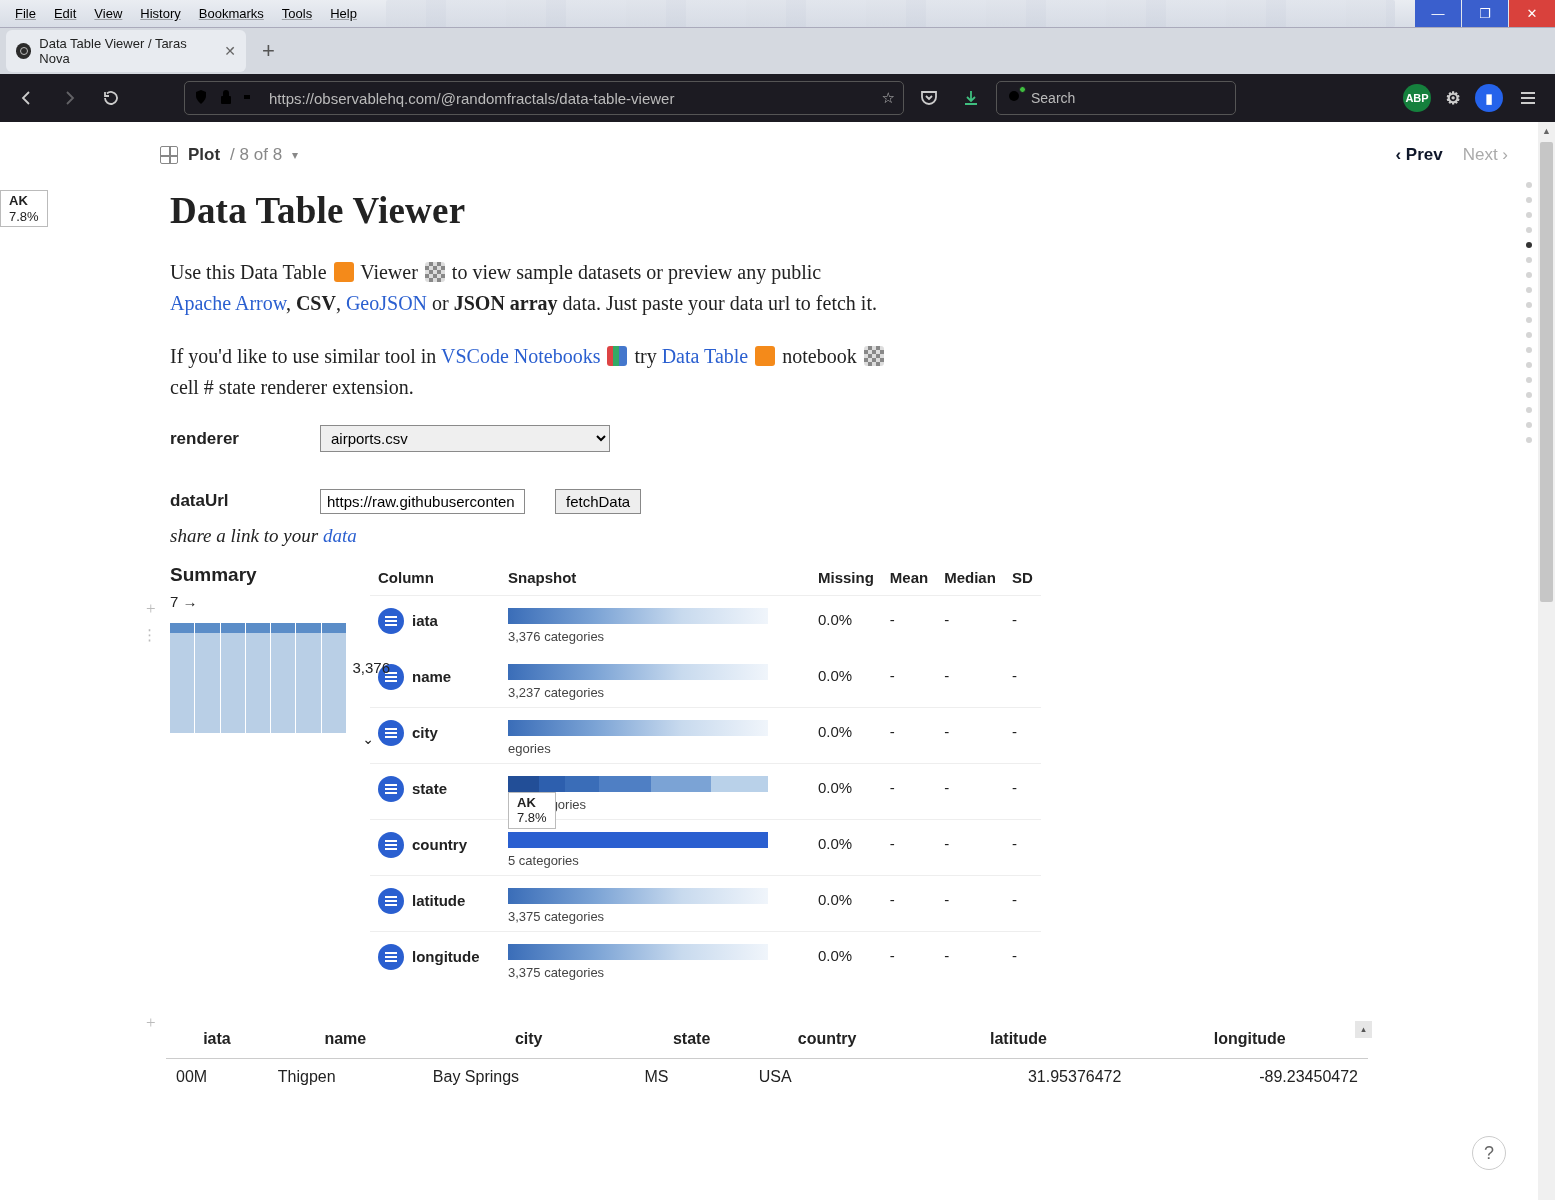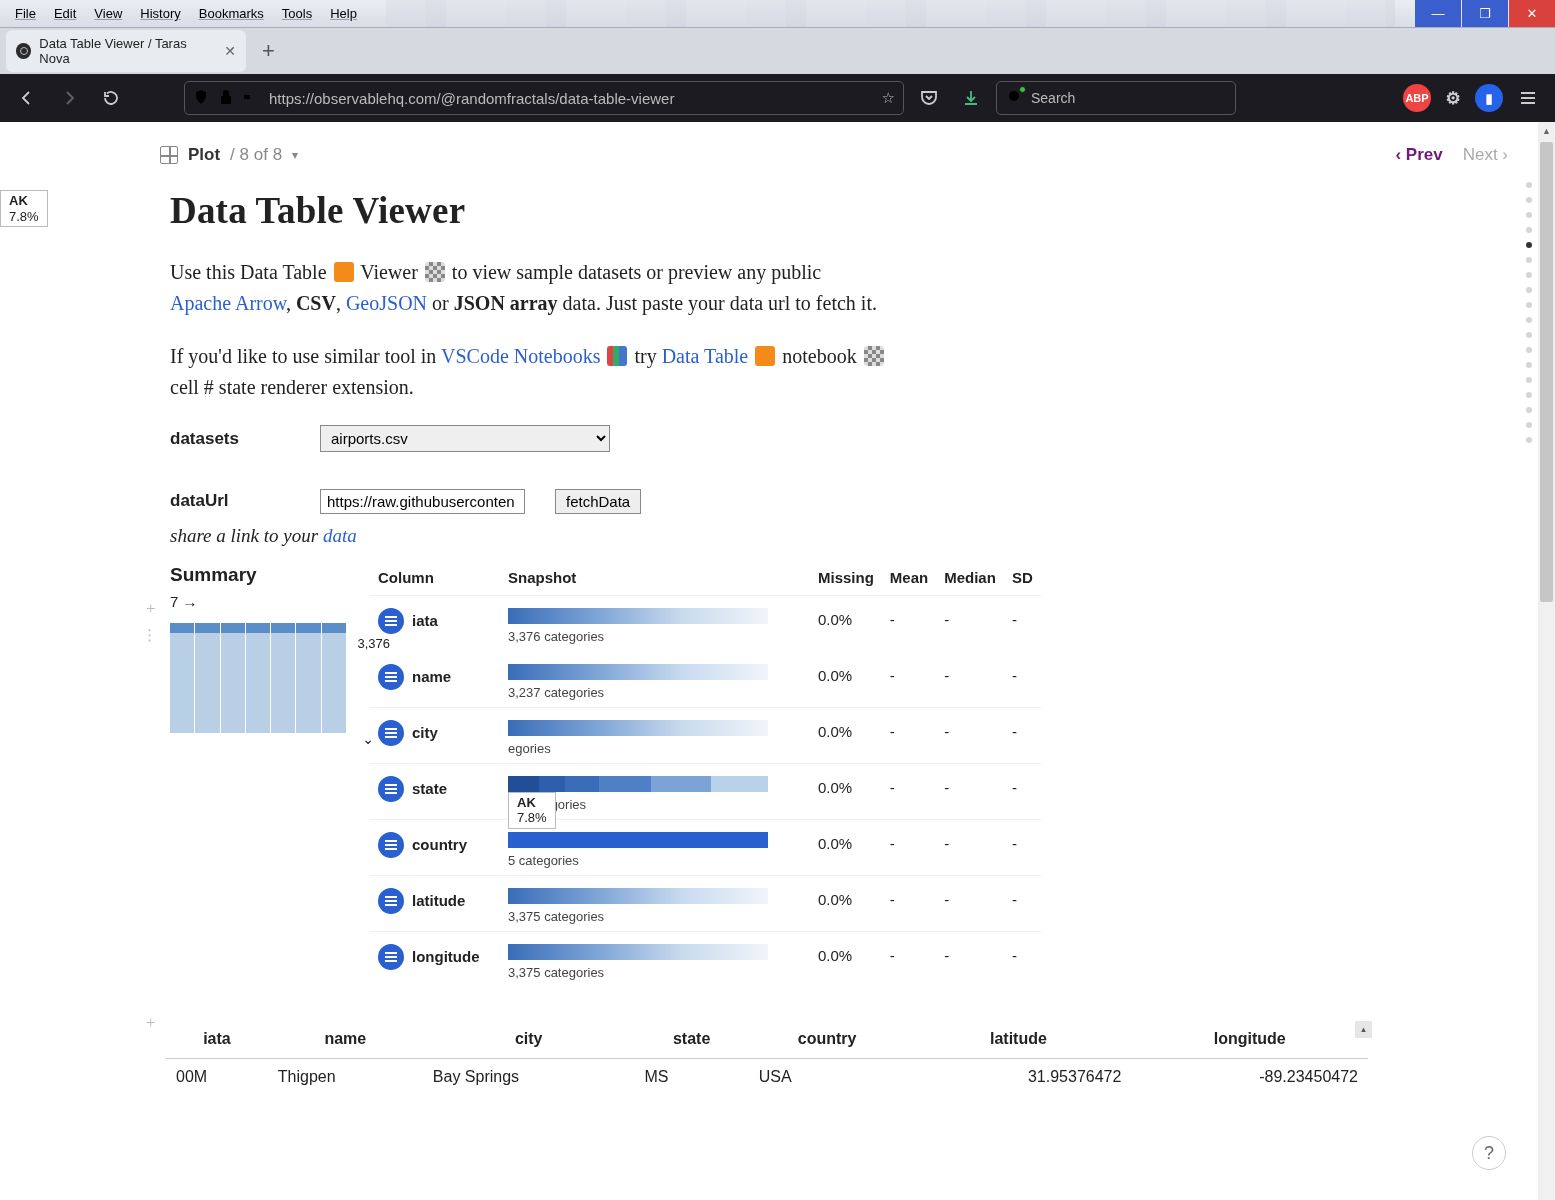--- a/index.html
+++ b/index.html
@@ -28,40 +28,40 @@
 .navbar { height:48px; background:#1c1b22; display:flex; align-items:center; padding:0 10px; gap:8px; color:#ccc; }
 .nav-icon { width:34px; height:34px; display:flex; align-items:center; justify-content:center; border-radius:4px; font-size:17px; }
 .nav-icon svg { stroke:#ccc; fill:none; stroke-width:1.8; }
 .urlbar { flex:0 0 720px; height:34px; background:#1c1b22; border:1px solid #555; border-radius:5px; display:flex; align-items:center; padding:0 8px; gap:10px; font-size:15px; color:#bbb; }
 .urlbar .urltext { flex:1; white-space:nowrap; overflow:hidden; }
 .spacer { flex:1; }
 .searchbar { flex:0 0 240px; height:34px; background:#1c1b22; border:1px solid #555; border-radius:5px; display:flex; align-items:center; padding:0 10px; gap:8px; color:#bbb; }
 .searchbar .mag { position:relative; }
 .searchbar .dot { position:absolute; top:-3px; right:-3px; width:7px; height:7px; background:#3fbf3f; border-radius:50%; border:1px solid #1c1b22; }
 .ext-icon { width:28px; height:28px; border-radius:50%; display:flex; align-items:center; justify-content:center; font-size:11px; font-weight:bold; }
-.ext-icon.abp { background:#ef4444; color:#fff; }
+.ext-icon.abp { background:#15803d; color:#fff; }
 .ext-icon.gear { color:#ccc; font-size:17px; }
 .ext-icon.cam { background:#2563eb; color:#fff; font-size:13px; }
 
 
 .viewport { position:absolute; top:122px; left:0; right:17px; bottom:0; overflow:hidden; background:#fff; }
 .vscroll { position:absolute; top:122px; right:0; width:17px; bottom:0; background:#f0f0f0; }
 .vscroll .up { height:17px; display:flex; align-items:center; justify-content:center; font-size:9px; color:#666; }
 .vscroll .thumb { position:absolute; top:20px; width:13px; left:2px; height:460px; background:#c6c6c6; border-radius:2px; }
 
 .topbar { height:44px; display:flex; align-items:flex-end; padding:0 30px 0 160px; border-bottom:1px solid transparent; }
 .plot-label { display:flex; align-items:center; gap:10px; font-size:17px; color:#333; }
 .plot-label .grid-icon { width:18px; height:18px; border:1.5px solid #888; border-radius:2px; position:relative; }
 .plot-label .grid-icon::before,.plot-label .grid-icon::after { content:""; position:absolute; background:#888; }
 .plot-label .grid-icon::before { left:50%; top:0; bottom:0; width:1.5px; }
 .plot-label .grid-icon::after { top:50%; left:0; right:0; height:1.5px; }
 .plot-label b { font-weight:600; }
 .plot-label .count { color:#888; }
 .prevnext { margin-left:auto; display:flex; gap:20px; font-size:17px; }
-.prevnext .prev { color:#701a75; font-weight:600; }
+.prevnext .prev { color:#0f172a; font-weight:600; }
 .prevnext .next { color:#aaa; }
 
 .article { padding:6px 170px 0 170px; font-family: Georgia, "Times New Roman", serif; font-size:20px; line-height:1.55; color:#222; }
 .article h1 { font-size:37px; font-weight:700; margin:10px 0 18px; letter-spacing:.2px; }
 .article p { margin:6px 0 10px; }
 .article a { color:#2a5fd0; text-decoration:none; }
 .icon-sq { display:inline-flex; width:20px; height:20px; border-radius:3px; vertical-align:-3px; margin:0 2px; }
 .icon-sq.orange { background:#f48a1a; }
 .icon-sq.grid { background:repeating-conic-gradient(#888 0 25%,#ddd 0 50%) 0 0/8px 8px; }
 .icon-sq.books { background:linear-gradient(90deg,#d44 0 30%,#3a6 30% 60%,#47c 60% 100%); }
@@ -74,21 +74,21 @@
 .form-row button { font-size:15px; padding:3px 10px; border:1px solid #888; background:#eee; font-family:Arial,sans-serif; }
 .share { font-style:italic; font-size:19px; margin:24px 0 28px; }
 
 
 .summary { display:flex; gap:24px; align-items:flex-start; font-family:-apple-system,sans-serif; font-size:15px; }
 .summary-left { width:176px; }
 .summary-left h3 { font-size:19px; font-weight:600; }
 .summary-left .meta { font-size:15px; }
 .mini-chart { margin-top:10px; display:flex; gap:1px; height:110px; align-items:flex-end; position:relative; }
 .mini-chart .bar { flex:1; background:#b9cfe6; border-top:10px solid #5b8dc8; }
-.mini-chart .count { position:absolute; right:-44px; top:11px; font-size:13px; }
+.mini-chart .count { position:absolute; right:-44px; top:33px; font-size:15px; }
 .mini-chart .tick { position:absolute; bottom:-18px; right:-28px; font-size:14px; }
 
 .sum-table { border-collapse:collapse; font-size:15px; }
 .sum-table th { text-align:left; font-weight:700; padding:6px 8px; }
 .sum-table td { padding:12px 8px 4px; border-top:1px solid #eee; vertical-align:top; }
 .sum-table tr:first-child + tr td { border-top:none; }
 .col-icon { width:26px; height:26px; border-radius:50%; background:#2a5fd0; display:inline-flex; align-items:center; justify-content:center; margin-right:8px; vertical-align:middle; }
 .col-icon::before { content:""; width:12px; height:10px; background:repeating-linear-gradient(#fff 0 2px,transparent 2px 4px); }
 .colname { font-weight:700; vertical-align:middle; }
 .snapshot { width:260px; height:16px; position:relative; }
@@ -265,21 +265,21 @@
     <p style="margin-top:22px">
       <span>If you'd like to use similar tool in </span><a>VSCode Notebooks</a>
       <span class="icon-sq books"></span><span> try </span><a>Data Table</a>
       <span class="icon-sq orange"></span><span> notebook</span>
       <span class="icon-sq grid"></span>
       <br>
       <span>cell # state renderer extension.</span>
     </p>
 
     <div class="form-row">
-      <label>datasets</label>
+      <label>renderer</label>
       <select><option>airports.csv</option></select>
     </div>
 
     <div class="form-row" style="margin-top:36px">
       <label>dataUrl</label>
       <input type="text" value="https://raw.githubuserconten" style="">
       <button>fetchData</button>
     </div>
 
     <p class="share"><span>share a link to your </span><a>data</a></p>

